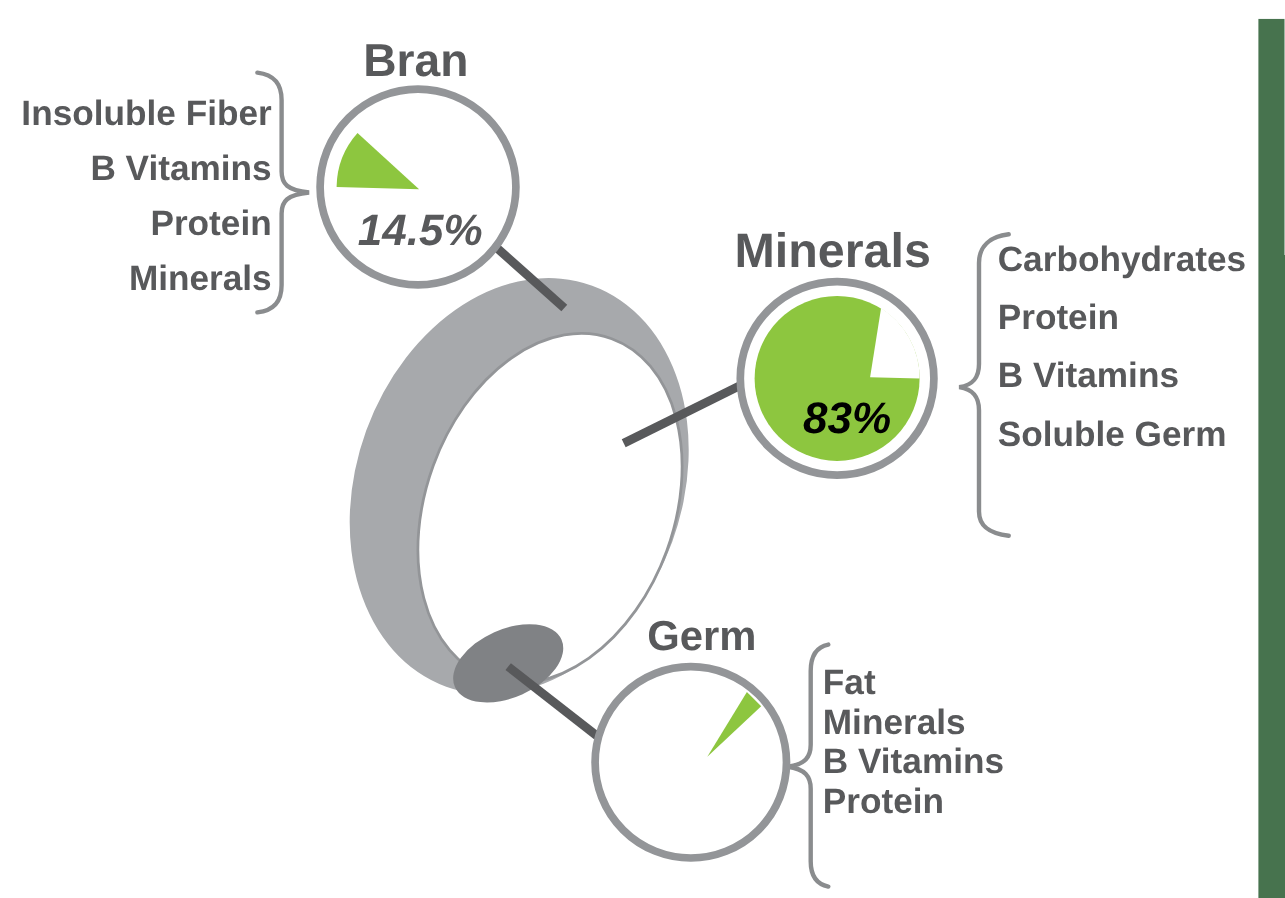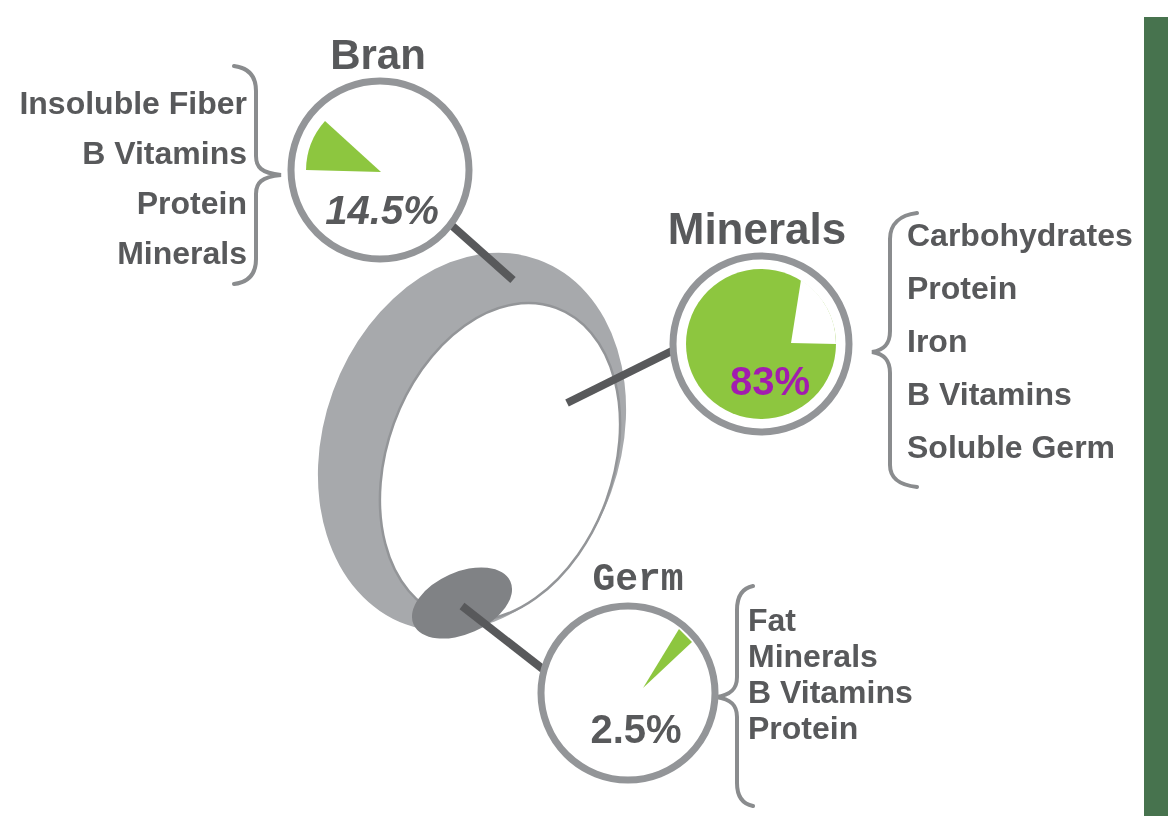--- a/index.html
+++ b/index.html
@@ -11,21 +11,21 @@
   }
   .stage svg { position:absolute; left:0; top:0; }
   .title {
     position:absolute; transform:translate(-50%,-50%);
     font-weight:700; color:#58595b; white-space:nowrap;
   }
   .pct {
     position:absolute; transform:translate(-50%,-50%);
     font-weight:700; font-size:40px; color:#58595b; white-space:nowrap;
   }
-  .pct.white { color:#a21caf; }
+  .pct.white { color:#000000;font-style:italic; }
   .label-list {
     position:absolute; display:flex; flex-direction:column;
     font-weight:700; font-size:32px; line-height:36px; color:#58595b;
     white-space:nowrap;
   }
   .label-list.right-align { align-items:flex-end; text-align:right; }
   .green-bar {
     position:absolute; top:0; left:1144px; width:24px; height:816px;
     background:#47734e;
   }
@@ -55,37 +55,35 @@
     <circle cx="761" cy="327" r="88" fill="#ffffff" stroke="#939598" stroke-width="7"></circle>
     <circle cx="761" cy="327" r="75" fill="#8dc63f"></circle>
     <path d="M 791 326 L 801 263 A 75 75 0 0 1 836 327 Z" fill="#ffffff"></path>
 
     <circle cx="628" cy="676" r="87" fill="#ffffff" stroke="#939598" stroke-width="7"></circle>
     <path d="M 643 671 L 679 612 L 692 625 Z" fill="#8dc63f"></path>
   </svg>
 
   <div class="title" style="left:378px; top:38px; font-size:42px;">Bran</div>
   <div class="title" style="left:757px; top:212px; font-size:44px;">Minerals</div>
-  <div class="title" style="left:638px; top:562px; font-size:38px;font-family:Liberation Mono, monospace;">Germ</div>
+  <div class="title" style="left:638px; top:562px; font-size:38px;">Germ</div>
 
   <div class="pct" style="left:382px; top:193px;font-style:italic;">14.5%</div>
   <div class="pct white" style="left:770px; top:364px;">83%</div>
-  <div class="pct" style="left:636px; top:712px;">2.5%</div>
 
   <div class="label-list right-align" style="right:921px; top:68px; gap:14px;">
     <span>Insoluble Fiber</span>
     <span>B Vitamins</span>
     <span>Protein</span>
     <span>Minerals</span>
   </div>
 
   <div class="label-list" style="left:907px; top:200px; gap:17px;">
     <span>Carbohydrates</span>
     <span>Protein</span>
-    <span>Iron</span>
     <span>B Vitamins</span>
     <span>Soluble Germ</span>
   </div>
 
   <div class="label-list" style="left:748px; top:585px; ">
     <span>Fat</span>
     <span>Minerals</span>
     <span>B Vitamins</span>
     <span>Protein</span>
   </div>

